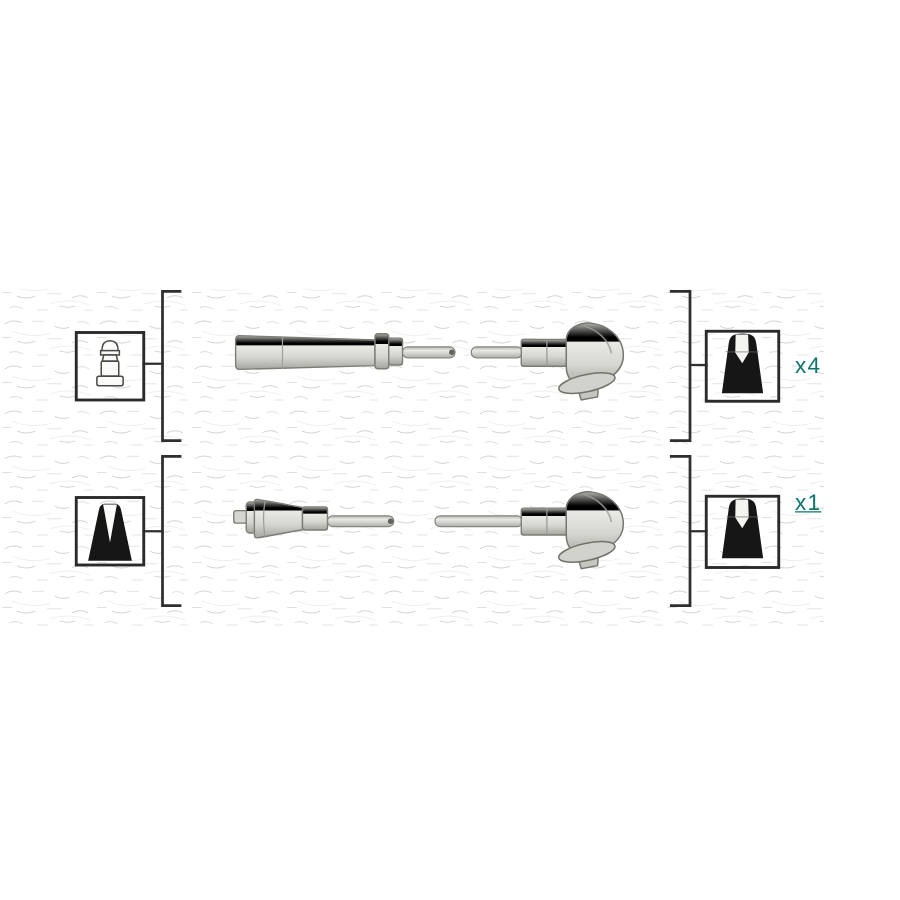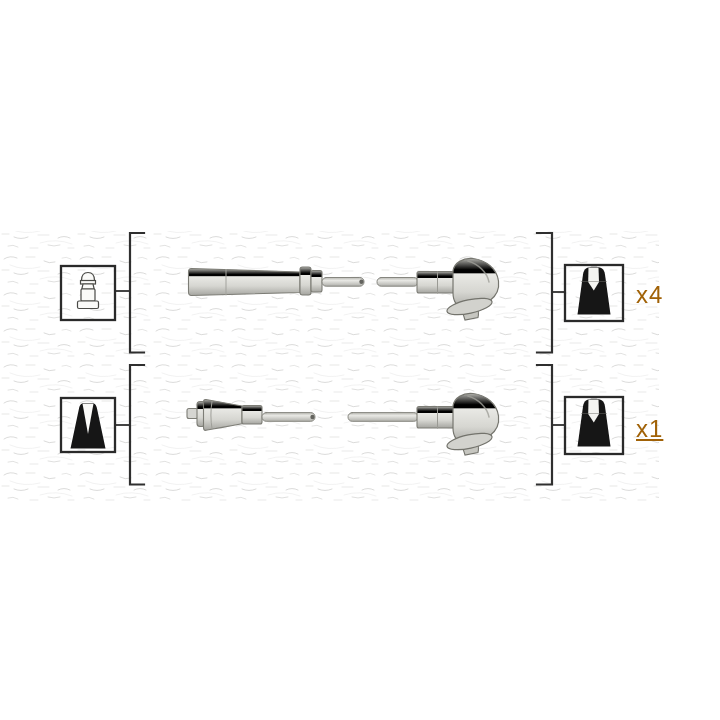--- a/index.html
+++ b/index.html
@@ -1,22 +1,22 @@
 <!DOCTYPE html>
 <html><head>
 <meta charset="utf-8">
 <style>
   html,body{margin:0;padding:0;background:#ffffff;}
   #stage{position:relative;width:720px;height:720px;background:#ffffff;overflow:hidden;
          font-family:"Liberation Sans",sans-serif;}
   #stage svg{position:absolute;left:0;top:0;display:block;}
-  .qty-label{position:absolute;font-size:24px;line-height:1;color:#a16207;
+  .qty-label{position:absolute;font-size:18px;line-height:1;color:#0f766e;
              letter-spacing:1px;font-family:"Liberation Sans",sans-serif;}
   #qty-x4{left:636px;top:283px;}
-  #qty-x1{left:636px;top:417px;text-decoration:underline;}
+  #qty-x1{left:636px;top:393px;text-decoration:underline;}
 </style>
 </head>
 <body>
 
 <div id="stage">
 
 <svg width="720" height="720" viewBox="0 0 720 720">
   <defs>
     <linearGradient id="gb" x1="0" y1="0" x2="0" y2="1">
       <stop offset="0" stop-color="#b3b3ae"></stop>

